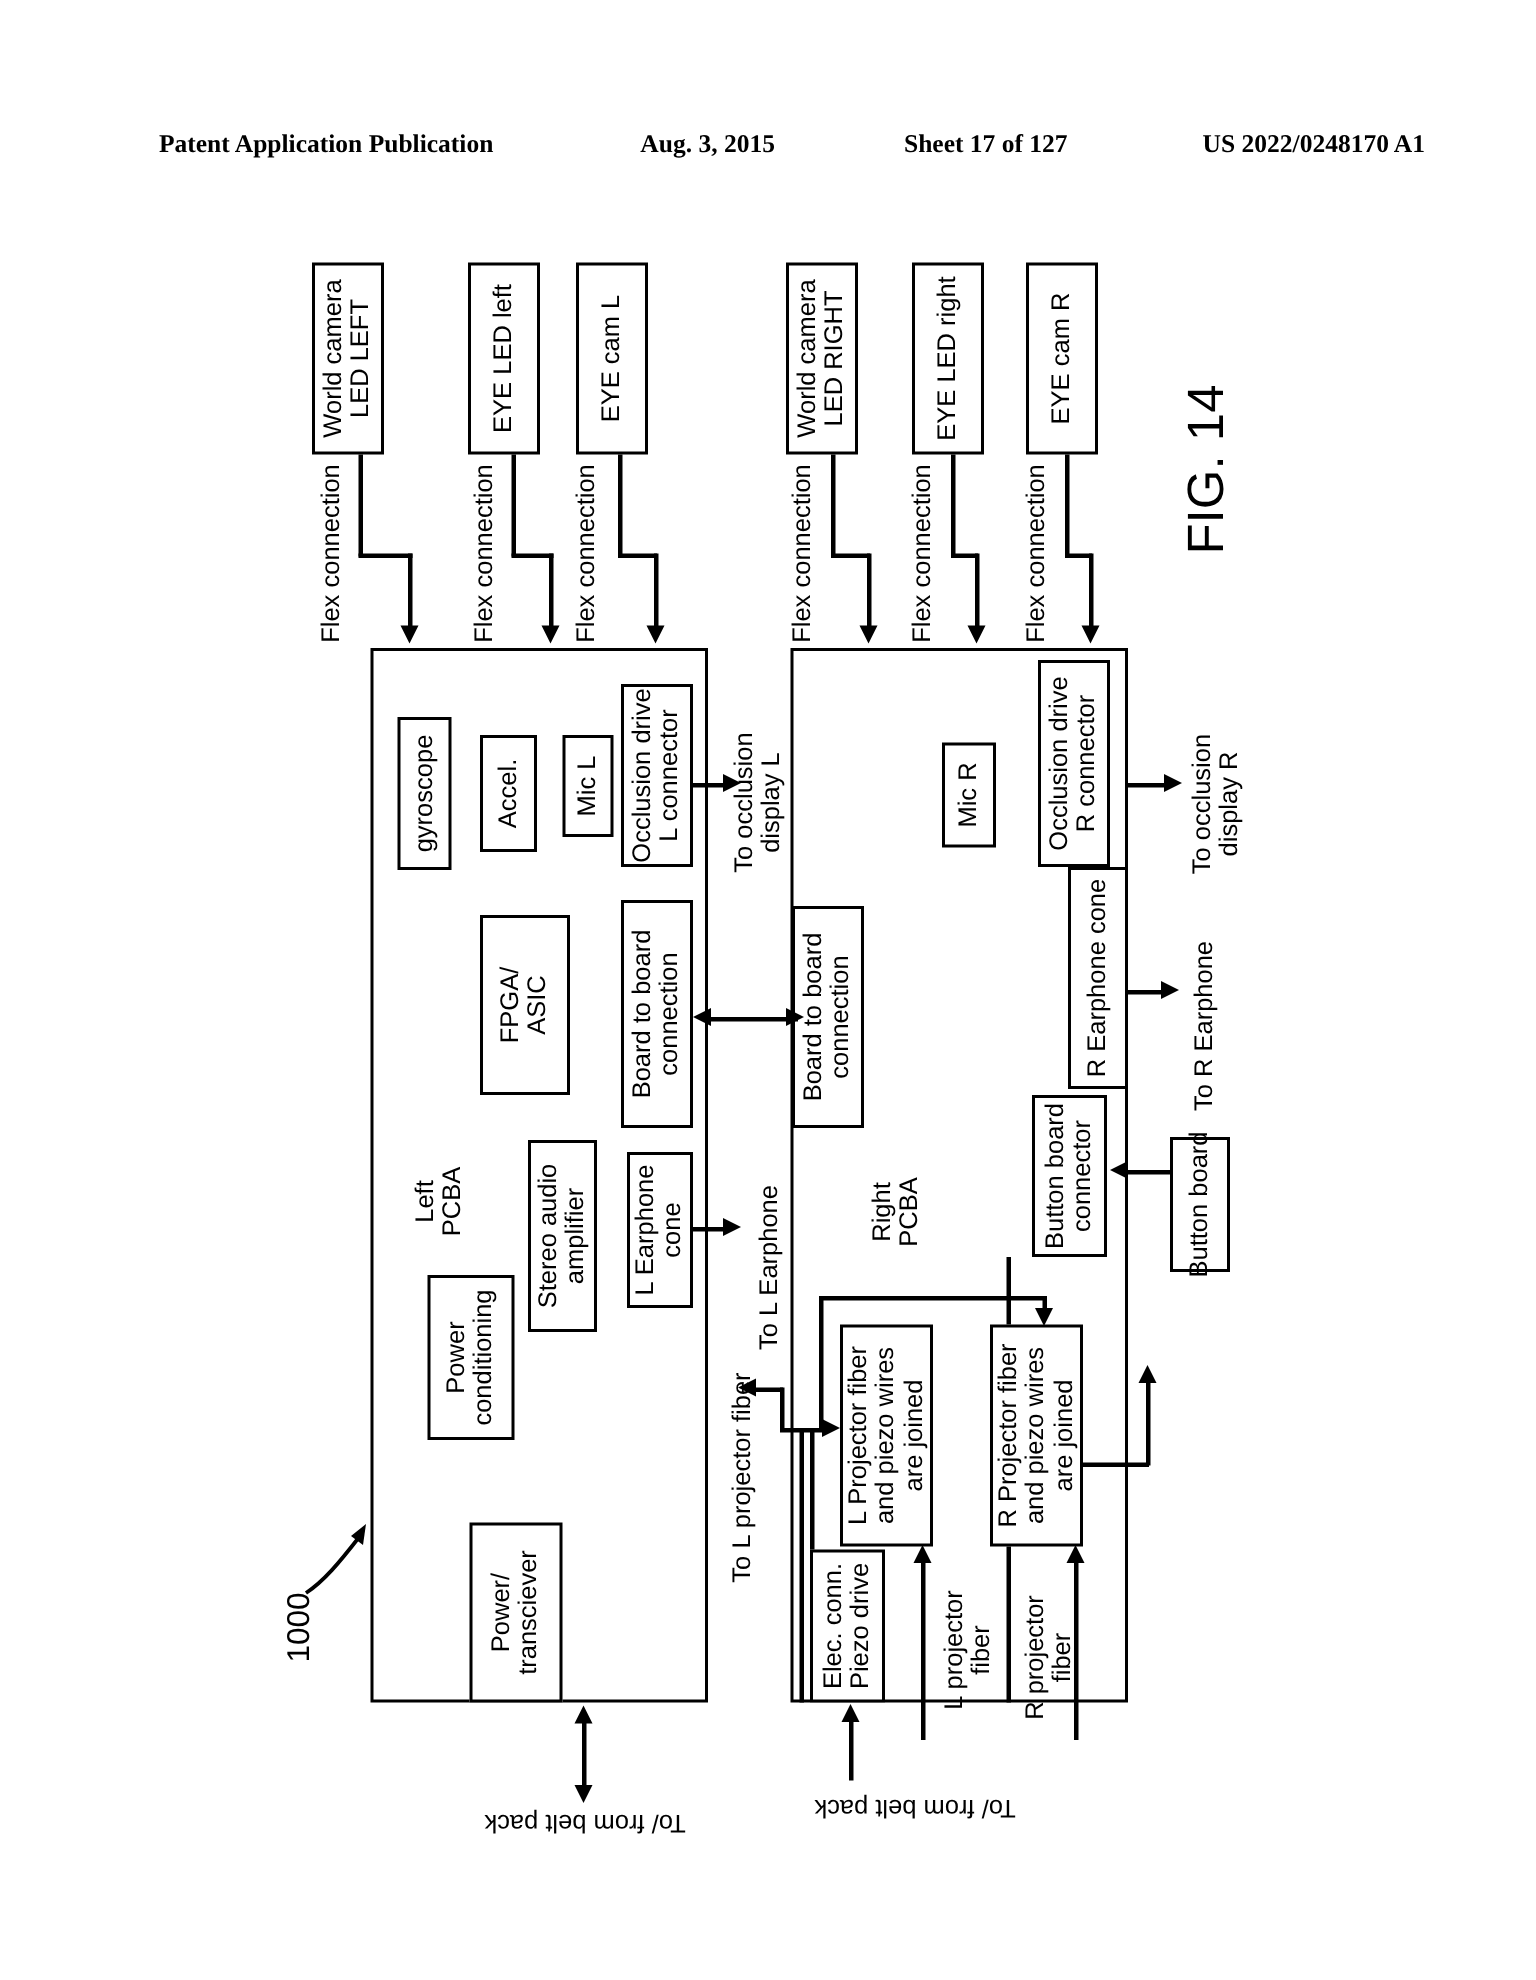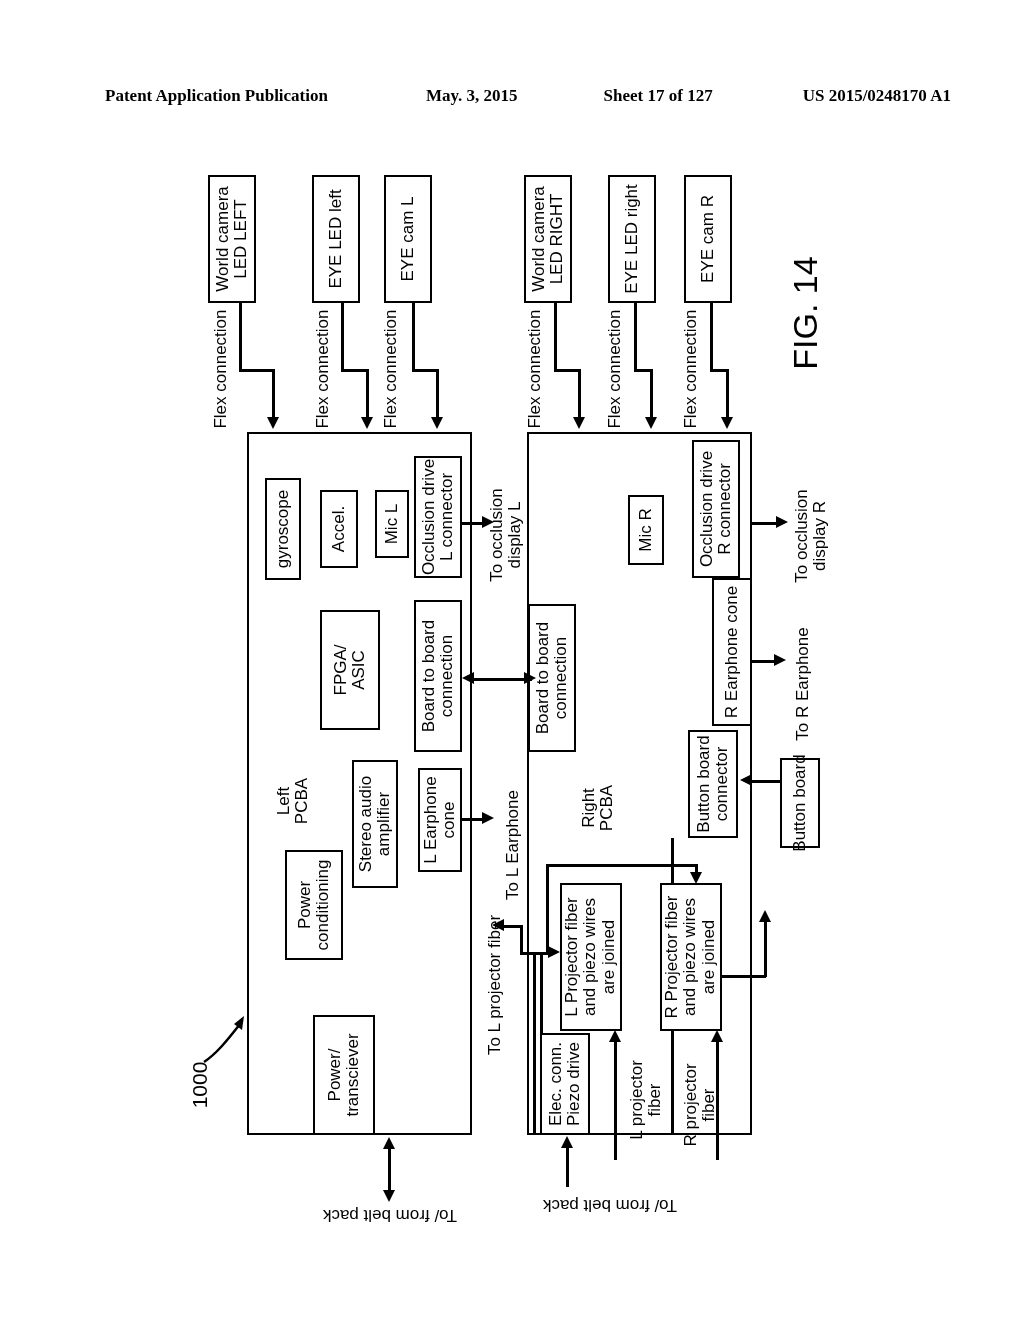--- a/index.html
+++ b/index.html
@@ -135,21 +135,21 @@
     display: inline-block;
     transform: rotate(-90deg);
     transform-origin: center center;
     white-space: nowrap;
   }
 </style>
 </head>
 <body>
 
 <div id="patent-header">
-  <span>Patent Application Publication</span><span class="hdr-gap-1"></span><span>May. 3, 2015</span><span class="hdr-gap-2"></span><span>Sheet 17 of 127</span><span class="hdr-gap-3"></span><span>US 2015/0248170 A1</span>
+  <span>Patent Application Publication</span><span class="hdr-gap-1"></span><span>Aug. 3, 2015</span><span class="hdr-gap-2"></span><span>Sheet 17 of 127</span><span class="hdr-gap-3"></span><span>US 2022/0248170 A1</span>
 </div>
 
 <div id="figure">
 
   <div id="fig-number" style="left:760px; top:238px; width:90px; height:150px;">
     <div style="position:absolute;left:50%;top:50%;transform:translate(-50%,-50%);">
       <span class="lbl">FIG. 14</span>
     </div>
   </div>
 

